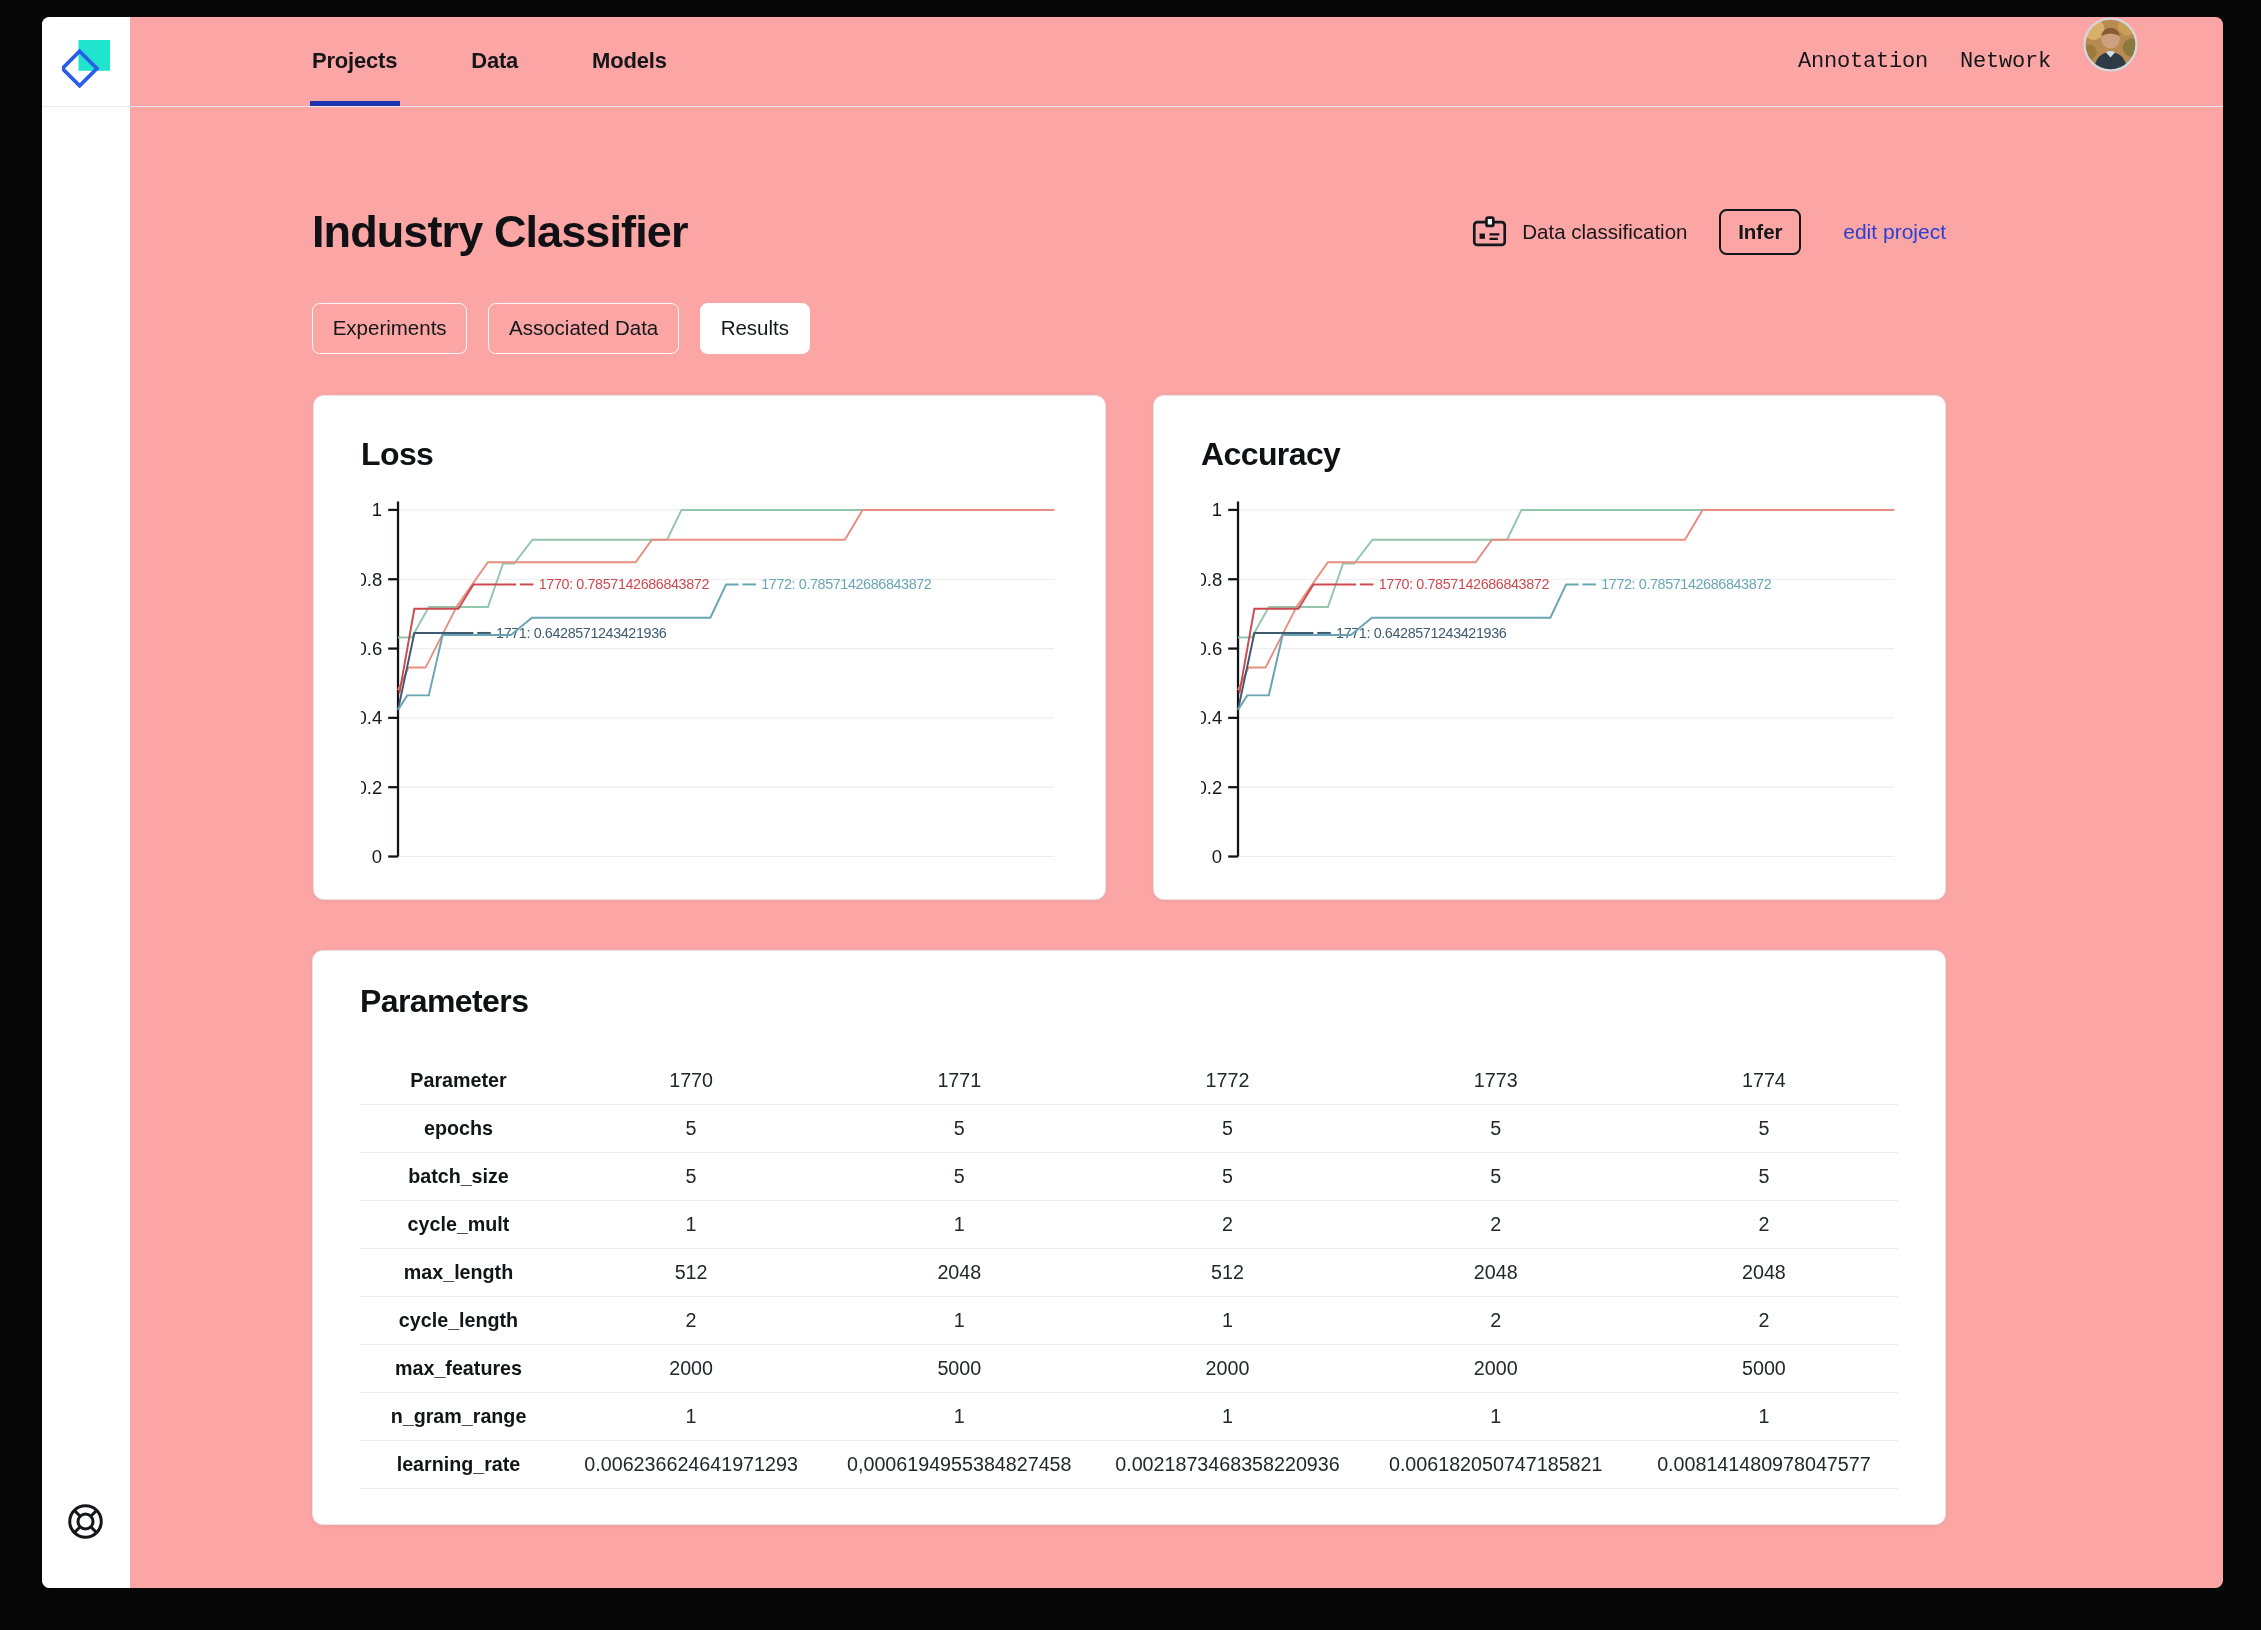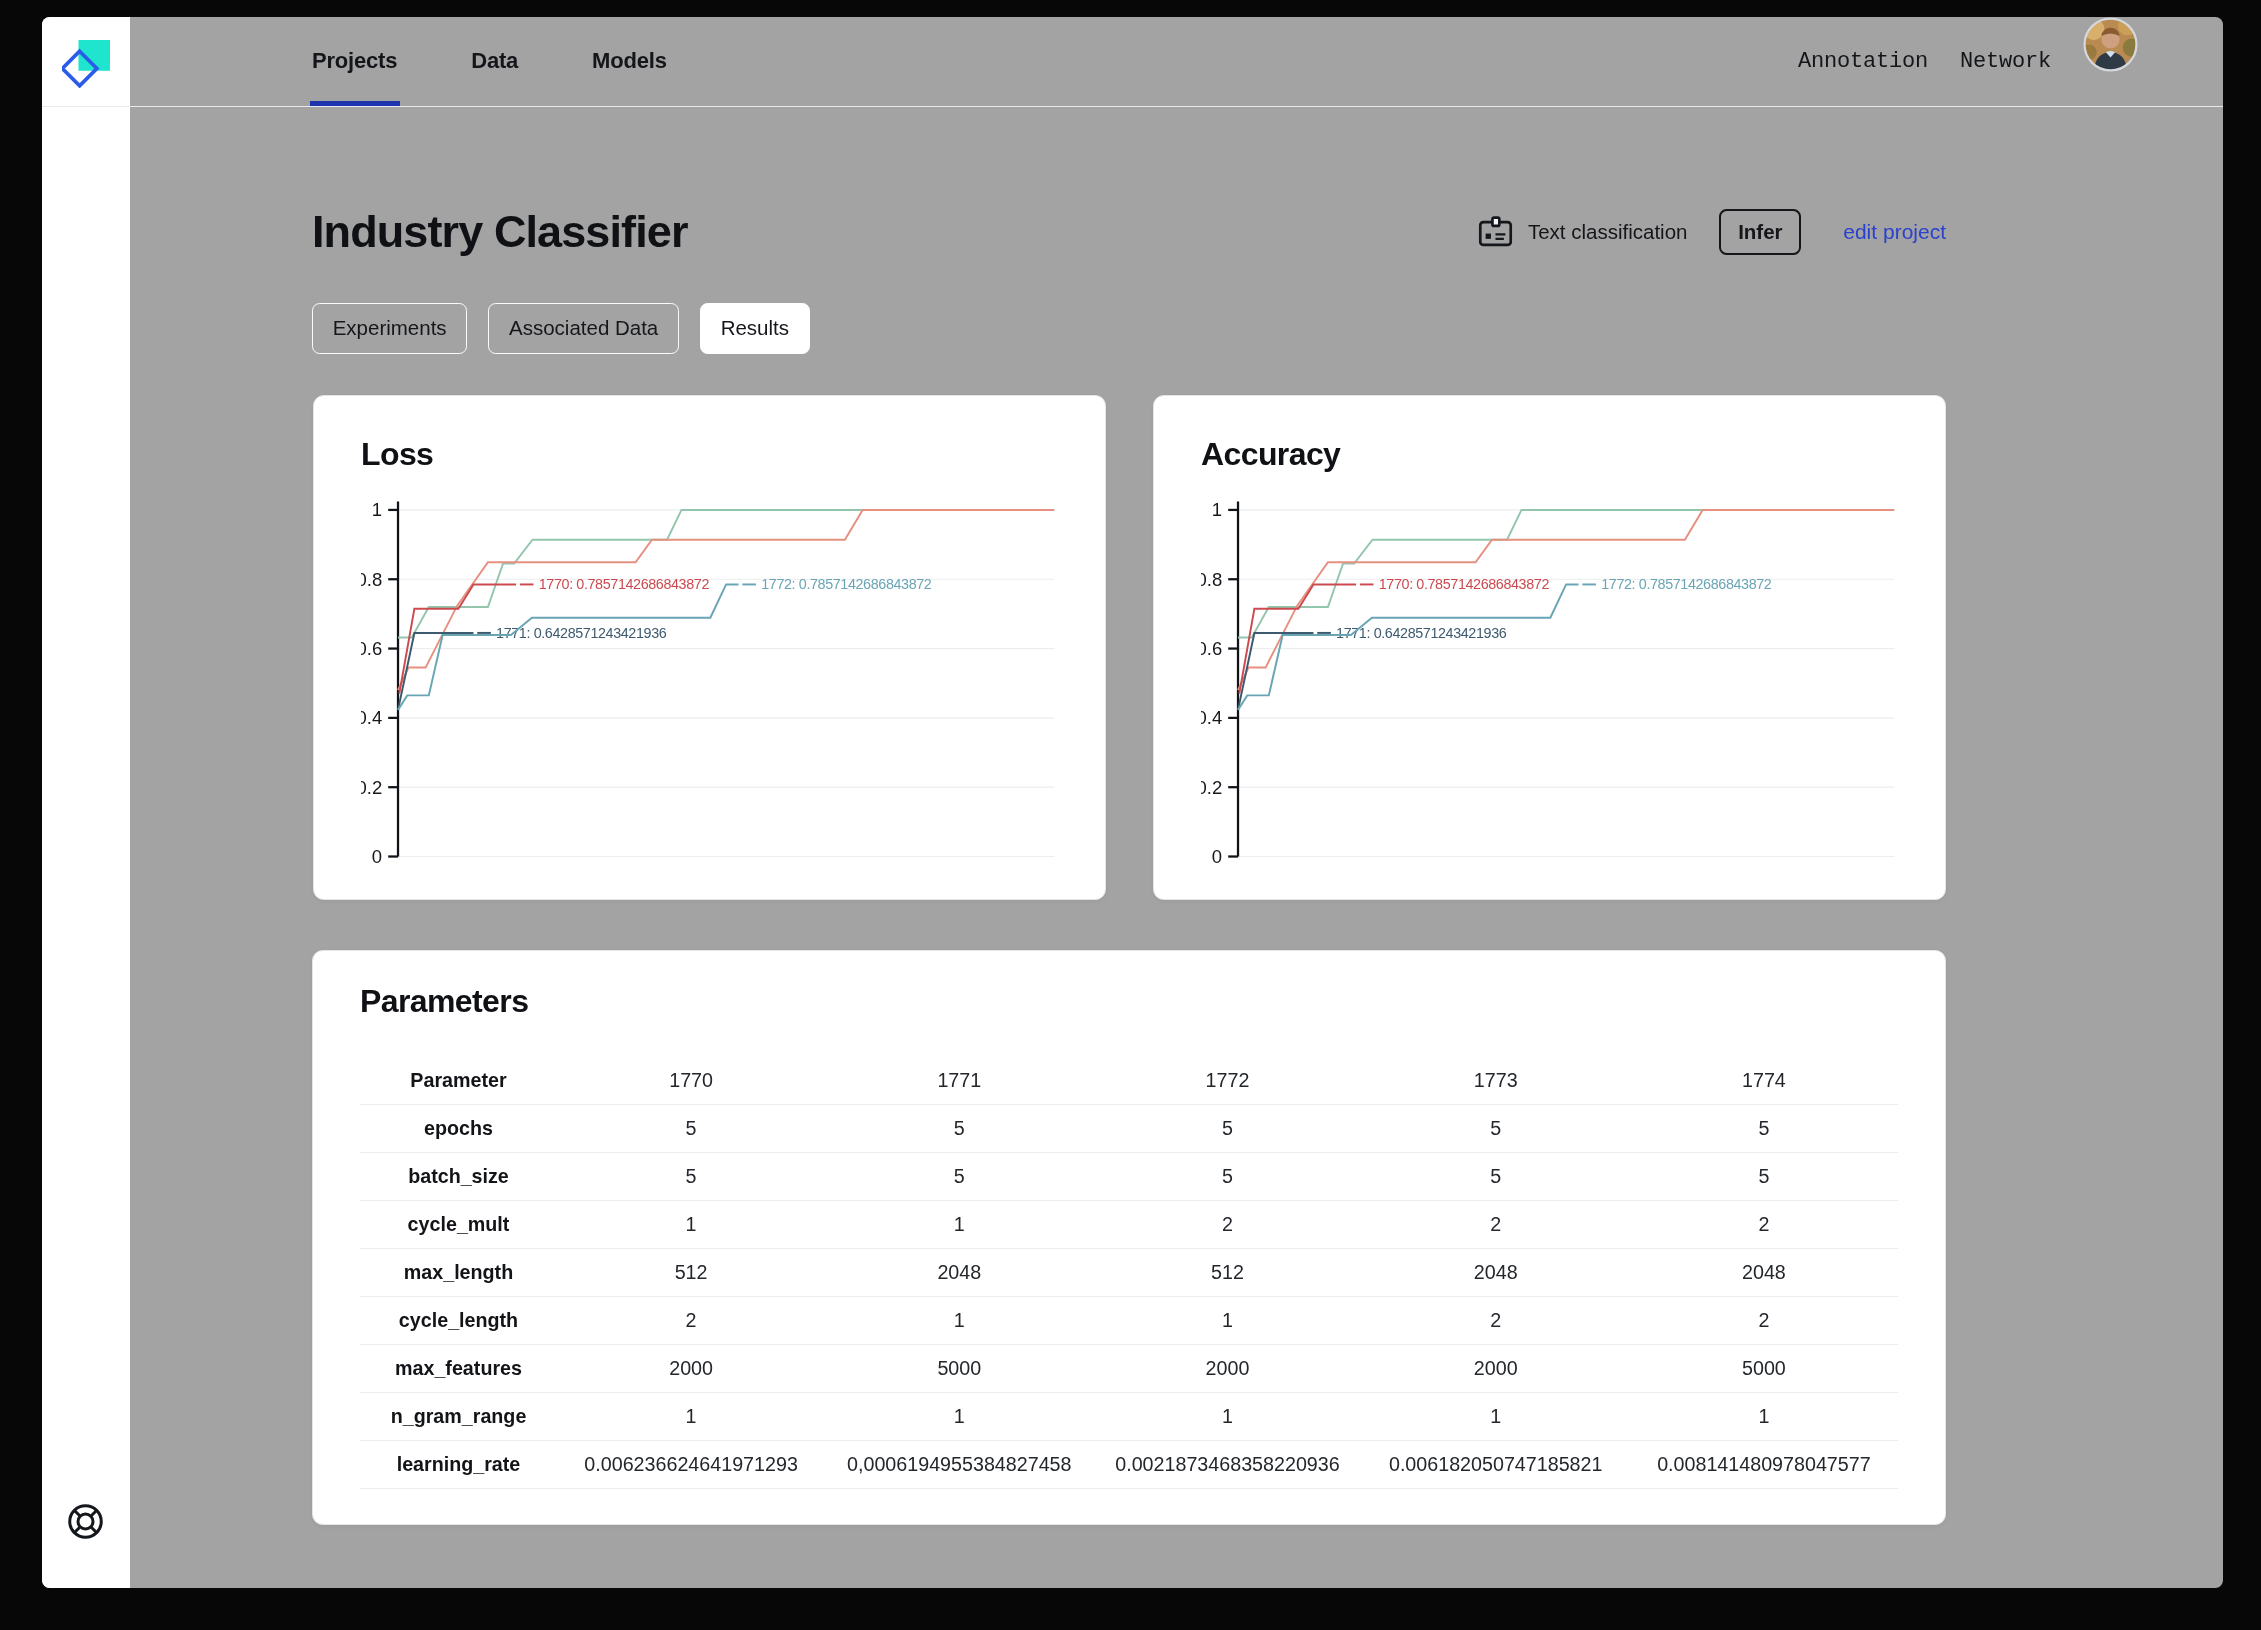--- a/index.html
+++ b/index.html
@@ -1,18 +1,18 @@
 <!DOCTYPE html>
 <html style="font-size:12px"><head>
 <meta charset="utf-8">
 <style>
   html,body{margin:0;padding:0;width:2261px;height:1631px;background:#070707;overflow:hidden;
     font-family:"Liberation Sans", sans-serif;}
   *{box-sizing:border-box;}
-  .window{position:absolute;left:42px;top:16.7px;right:38px;bottom:42px;background:#a3a3a3;
+  .window{position:absolute;left:42px;top:16.7px;right:38px;bottom:42px;background:#fca5a5;
     border-radius:7.6px;overflow:hidden;}
   
   .sidebar{position:absolute;left:0;top:0;bottom:0;width:88px;background:#ffffff;z-index:2;}
   .logo{position:absolute;left:19.7px;top:23px;width:48px;height:48px;}
   .help{position:absolute;left:24px;bottom:47px;width:39px;height:39px;cursor:pointer;}
   
   .hdr-divider{position:absolute;left:0;top:89px;right:0;height:1.5px;background:#e8e9ed;z-index:3;}
   .main{position:absolute;left:88px;top:0;right:0;bottom:0;}
   header{position:relative;height:89px;display:flex;align-items:stretch;
     padding-left:182px;padding-right:85px;z-index:4;}
@@ -131,21 +131,21 @@
         <h1 class="page-title">Industry Classifier</h1>
         <div class="title-actions">
           <span class="ptype">
             <svg width="35" height="32" viewBox="0 0 46 42">
               <rect x="3" y="8" width="40" height="30" rx="4" fill="none" stroke="#14171b" stroke-width="3.5"></rect>
               <rect x="19" y="2" width="9" height="11" rx="2" fill="#f3f4f6" stroke="#14171b" stroke-width="3.5"></rect>
               <rect x="10" y="23" width="7" height="7" fill="#14171b"></rect>
               <line x1="23" y1="24" x2="36" y2="24" stroke="#14171b" stroke-width="3"></line>
               <line x1="23" y1="30" x2="34" y2="30" stroke="#14171b" stroke-width="3"></line>
             </svg>
-            <span>Text classification</span>
+            <span>Data classification</span>
           </span>
           <button class="infer-btn">Infer</button>
           <a class="edit-link">edit project</a>
         </div>
       </div>
 
       <div class="tabs" id="tabs">
           <div class="tab">Experiments</div>
           <div class="tab">Associated Data</div>
           <div class="tab active">Results</div>

